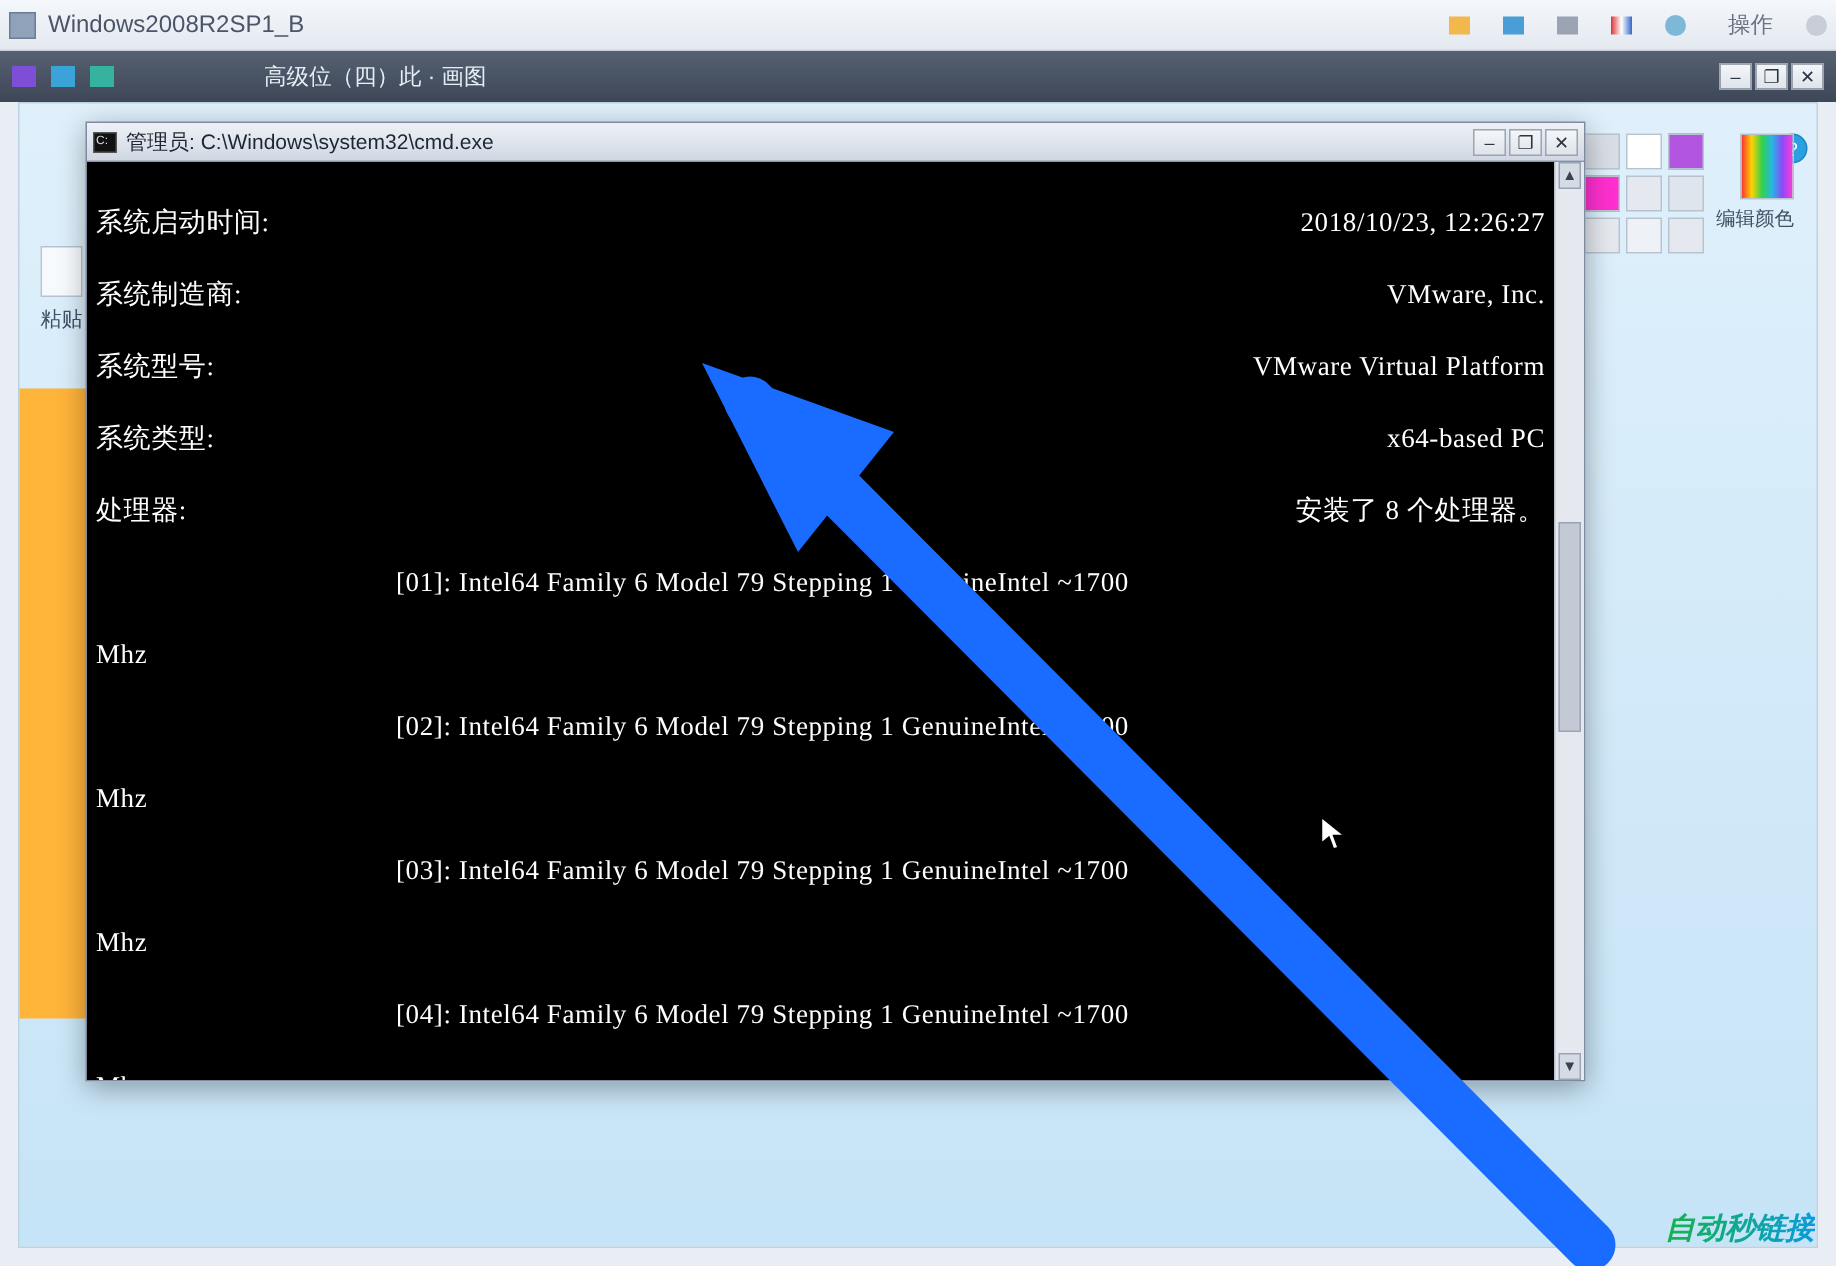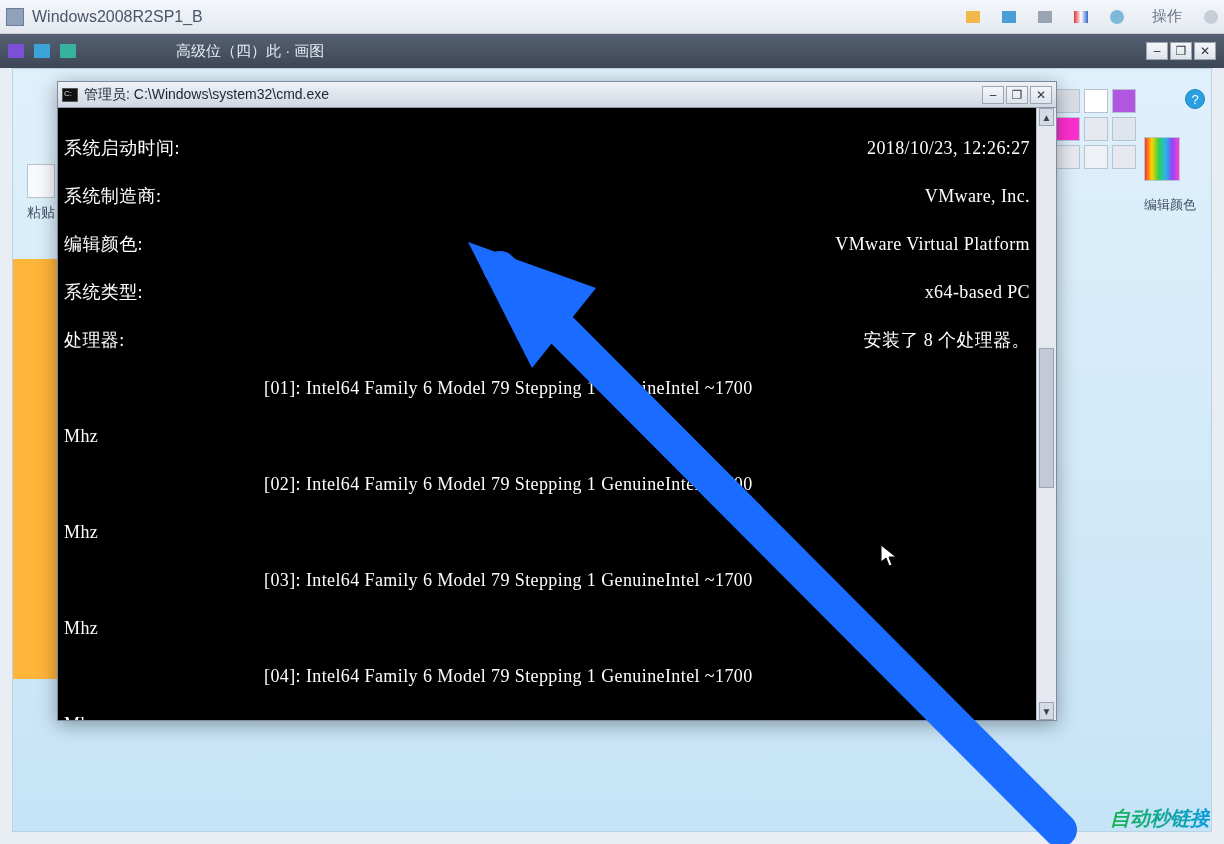--- a/index.html
+++ b/index.html
@@ -137,21 +137,21 @@
         <div class="sw" style="background:#d9dee6"></div>
         <div class="sw" style="background:#ffffff"></div>
         <div class="sw" style="background:#b255e0"></div>
         <div class="sw" style="background:#ff2fd0"></div>
         <div class="sw" style="background:#e5e9ef"></div>
         <div class="sw" style="background:#dfe5ec"></div>
         <div class="sw" style="background:#e5e9ef"></div>
         <div class="sw" style="background:#eef1f5"></div>
         <div class="sw" style="background:#e5e9ef"></div>
       </div>
-      <div style="display:flex; flex-direction:column; align-items:flex-start; gap:15px;margin-top:48px;">
+      <div style="display:flex; flex-direction:column; align-items:flex-end; gap:4px;">
         <div class="rainbow"></div>
         <div class="lbl">编辑颜色</div>
       </div>
     </div>
   </div>
 
   <div class="orange-strip"></div>
 
   <div class="cmd-window">
     <div class="cmd-title">
@@ -160,21 +160,21 @@
       <div class="win-ctl">
         <span class="wc">–</span>
         <span class="wc">❐</span>
         <span class="wc">✕</span>
       </div>
     </div>
     <div class="cmd-body">
       <div class="term">
 <div class="row"><span class="lab">系统启动时间:</span><span class="val">2018/10/23, 12:26:27</span></div>
 <div class="row"><span class="lab">系统制造商:</span><span class="val">VMware, Inc.</span></div>
-<div class="row"><span class="lab">编辑颜色:</span><span class="val">VMware Virtual Platform</span></div>
+<div class="row"><span class="lab">系统型号:</span><span class="val">VMware Virtual Platform</span></div>
 <div class="row"><span class="lab">系统类型:</span><span class="val">x64-based PC</span></div>
 <div class="row"><span class="lab">处理器:</span><span class="val">安装了 8 个处理器。</span></div>
 <div class="cpu">[01]: Intel64 Family 6 Model 79 Stepping 1 GenuineIntel ~1700</div>
 <div class="mhz">Mhz</div>
 <div class="cpu">[02]: Intel64 Family 6 Model 79 Stepping 1 GenuineIntel ~1700</div>
 <div class="mhz">Mhz</div>
 <div class="cpu">[03]: Intel64 Family 6 Model 79 Stepping 1 GenuineIntel ~1700</div>
 <div class="mhz">Mhz</div>
 <div class="cpu">[04]: Intel64 Family 6 Model 79 Stepping 1 GenuineIntel ~1700</div>
 <div class="mhz">Mhz</div>

